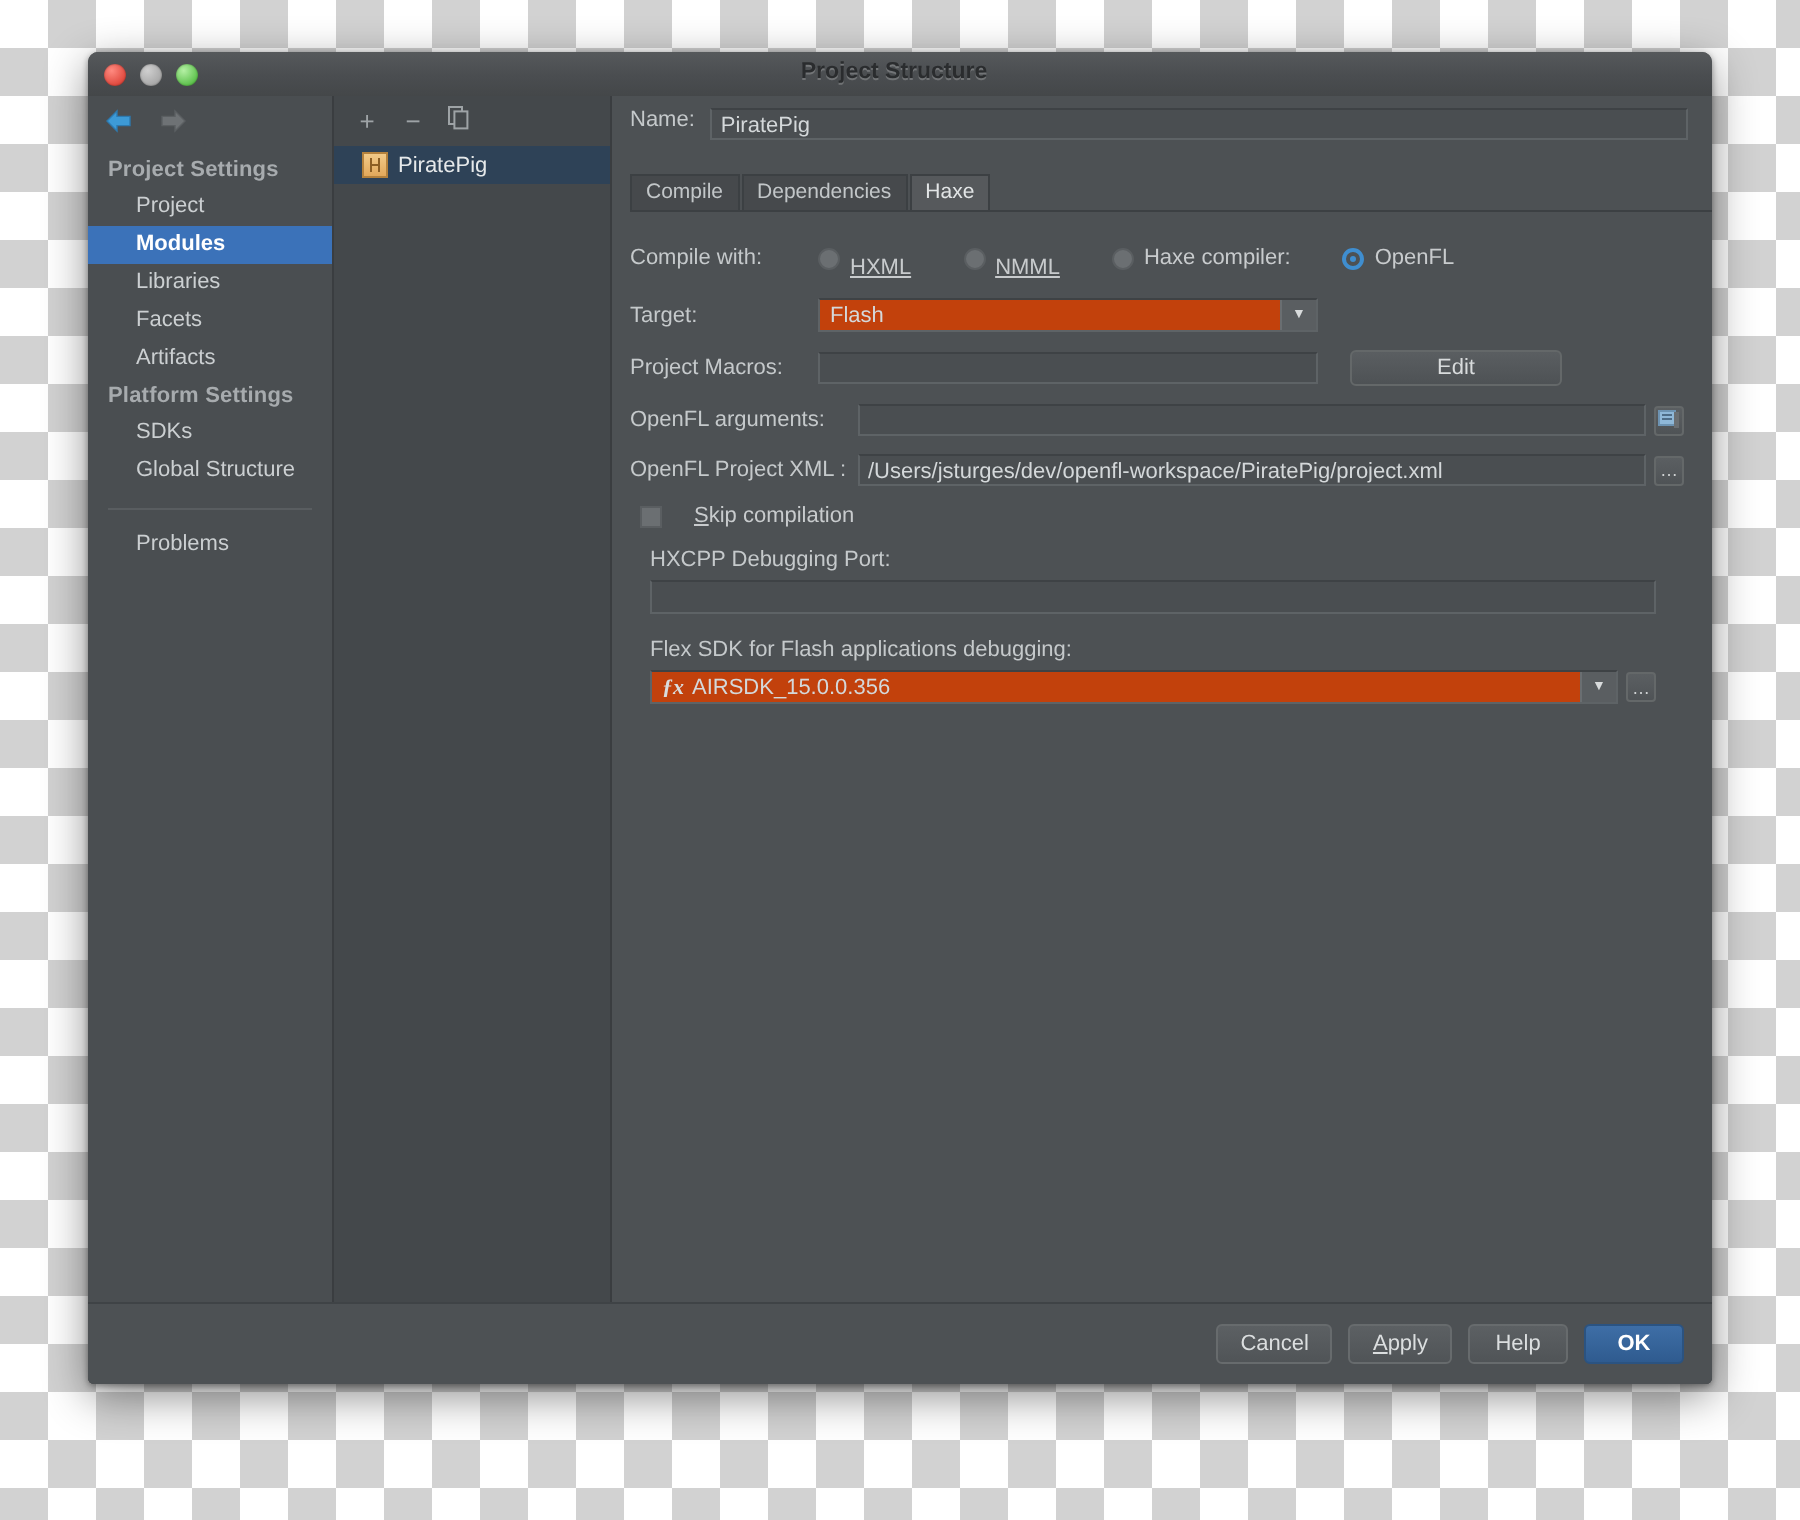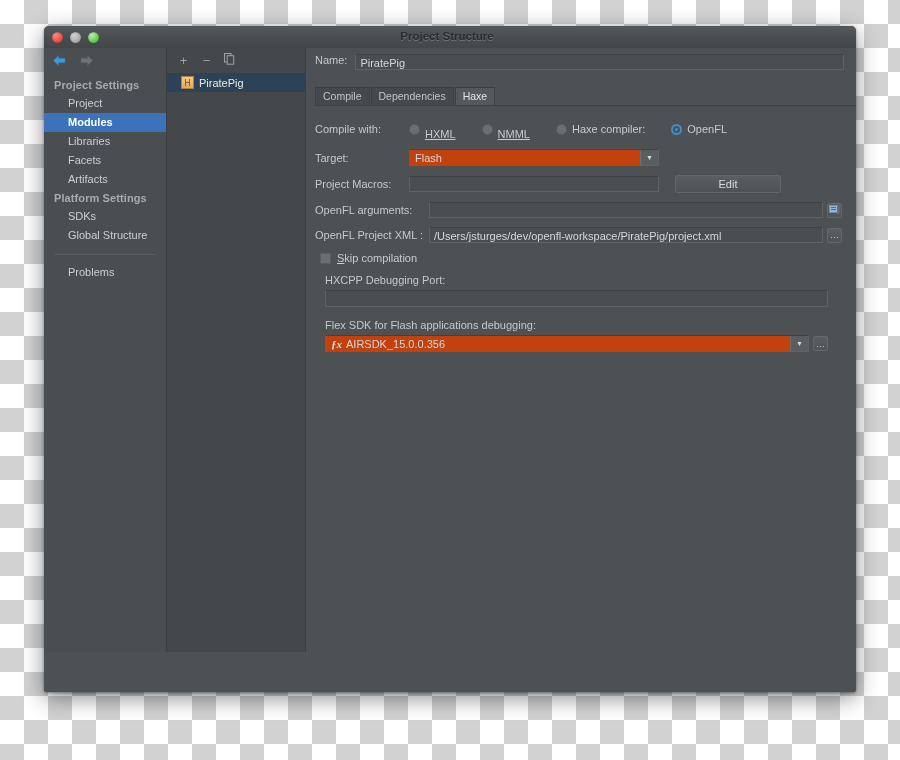--- a/index.html
+++ b/index.html
@@ -310,21 +310,21 @@
     background: linear-gradient(to bottom, #5b5f62, #4f5356);
     border: 1px solid #646869;
     border-radius: 2px;
     display: flex; align-items: center; justify-content: center;
     font-size: 9px;
     color: #d0d3d4;
     box-sizing: border-box;
     flex: 0 0 auto;
   }
 
-  .chkrow { display: flex; align-items: center; gap: 6px; margin: 3px 0 10px 5px; text-align: right; }
+  .chkrow { display: flex; align-items: center; gap: 16px; margin: 3px 0 10px 5px; text-align: right; }
   .chkbox {
     width: 11px; height: 11px;
     background: #6b6f72;
     border: 1px solid #5a5e61;
     box-sizing: border-box;
     flex: 0 0 auto;
   }
 
   .sublabel { font-size: 11px; color: #c5c9cb; margin: 0 0 4px 10px; }
   .wide-input { margin: 0 14px 12px 10px; height: 17px; }
@@ -533,15 +533,23 @@
               <span class="cval" style="padding-left:0;">AIRSDK_15.0.0.356</span>
               <span class="carrow">▼</span>
             </span>
             <span class="iconbtn">…</span>
           </div>
 
         </div>
       </div>
     </div>
 
+    <div class="footer">
+      <div class="footer-btns">
+        <span class="fbtn">Cancel</span>
+        <span class="fbtn"><u>A</u><span>pply</span></span>
+        <span class="fbtn">Help</span>
+        <span class="fbtn default">OK</span>
+      </div>
+    </div>
 
   </div>
 </div>
 
 </body></html>

